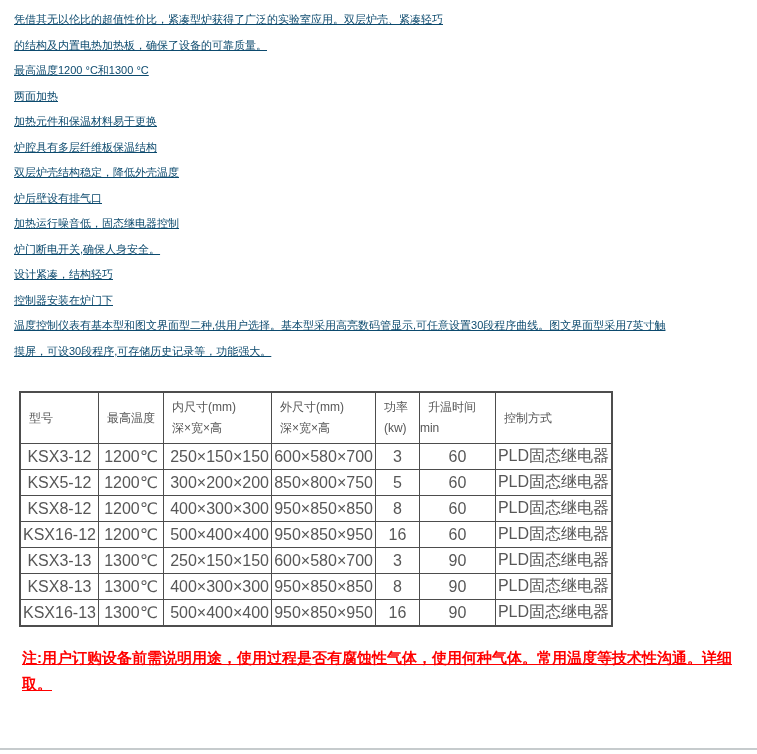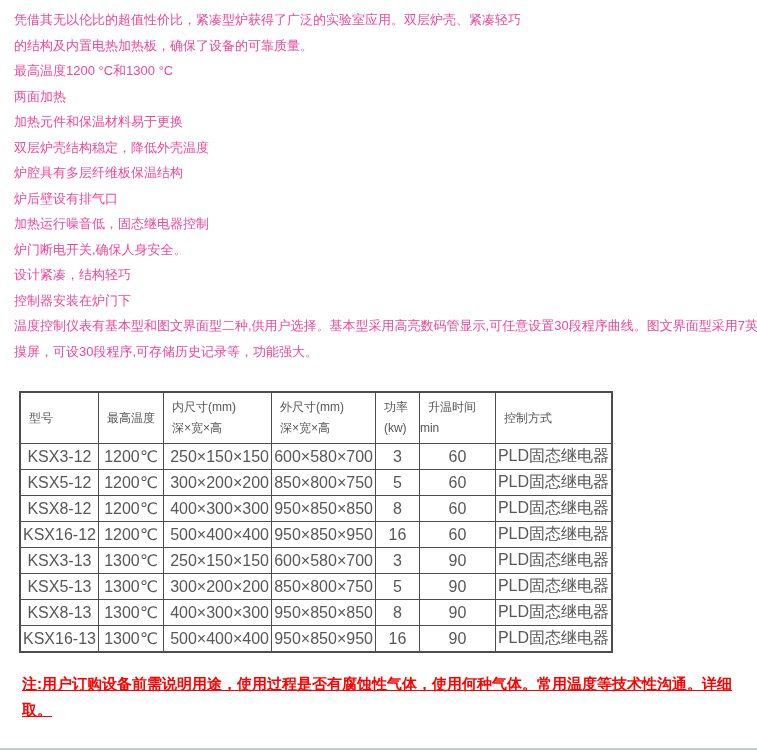--- a/index.html
+++ b/index.html
@@ -1,21 +1,21 @@
 <!DOCTYPE html>
 <html><head>
 <meta charset="utf-8">
 <style>
   html,body{margin:0;padding:0;}
   body{
     width:757px;height:754px;background:#ffffff;position:relative;overflow:hidden;
     font-family:"Liberation Sans","DejaVu Sans",sans-serif;color:#575757;
   }
   .content{padding:7px 0 0 14px;}
-  .intro-line{font-size:13px;line-height:25.5px;white-space:nowrap;color:#ec4899;}
+  .intro-line{font-size:11px;line-height:25.5px;white-space:nowrap;color:#0c4a6e;text-decoration:underline;}
   table.spec{
     border-collapse:collapse;table-layout:fixed;margin:27px 9px 0 5px;
     border:2px solid #4d4d4d;
   }
   table.spec th,table.spec td{border:1px solid #4d4d4d;overflow:hidden;}
   table.spec th{
     font-weight:normal;font-size:12px;height:50px;vertical-align:middle;
     text-align:left;padding:0;color:#575757;
   }
   table.spec th .h1{padding-left:8px;line-height:21px;white-space:nowrap;}
@@ -35,22 +35,22 @@
 <body>
 
 <div class="content">
 
   <div id="intro-lines">
       <div class="intro-line">凭借其无以伦比的超值性价比，紧凑型炉获得了广泛的实验室应用。双层炉壳、紧凑轻巧</div>
       <div class="intro-line">的结构及内置电热加热板，确保了设备的可靠质量。</div>
       <div class="intro-line">最高温度1200 °C和1300 °C</div>
       <div class="intro-line">两面加热</div>
       <div class="intro-line">加热元件和保温材料易于更换</div>
+      <div class="intro-line">炉腔具有多层纤维板保温结构</div>
       <div class="intro-line">双层炉壳结构稳定，降低外壳温度</div>
-      <div class="intro-line">炉腔具有多层纤维板保温结构</div>
       <div class="intro-line">炉后壁设有排气口</div>
       <div class="intro-line">加热运行噪音低，固态继电器控制</div>
       <div class="intro-line">炉门断电开关,确保人身安全。</div>
       <div class="intro-line">设计紧凑，结构轻巧</div>
       <div class="intro-line">控制器安装在炉门下</div>
       <div class="intro-line">温度控制仪表有基本型和图文界面型二种,供用户选择。基本型采用高亮数码管显示,可任意设置30段程序曲线。图文界面型采用7英寸触</div>
       <div class="intro-line">摸屏，可设30段程序,可存储历史记录等，功能强大。</div>
     </div>
 
   <table class="spec">
@@ -132,29 +132,20 @@
         <tr>
           <td class="c0">KSX3-13</td>
           <td class="c1">1300℃</td>
           <td class="c2">250×150×150</td>
           <td class="c3">600×580×700</td>
           <td class="c4">3</td>
           <td class="c5">90</td>
           <td class="c6">PLD固态继电器</td>
         </tr>
         <tr>
-          <td class="c0">KSX5-13</td>
-          <td class="c1">1300℃</td>
-          <td class="c2">300×200×200</td>
-          <td class="c3">850×800×750</td>
-          <td class="c4">5</td>
-          <td class="c5">90</td>
-          <td class="c6">PLD固态继电器</td>
-        </tr>
-        <tr>
           <td class="c0">KSX8-13</td>
           <td class="c1">1300℃</td>
           <td class="c2">400×300×300</td>
           <td class="c3">950×850×850</td>
           <td class="c4">8</td>
           <td class="c5">90</td>
           <td class="c6">PLD固态继电器</td>
         </tr>
         <tr>
           <td class="c0">KSX16-13</td>

